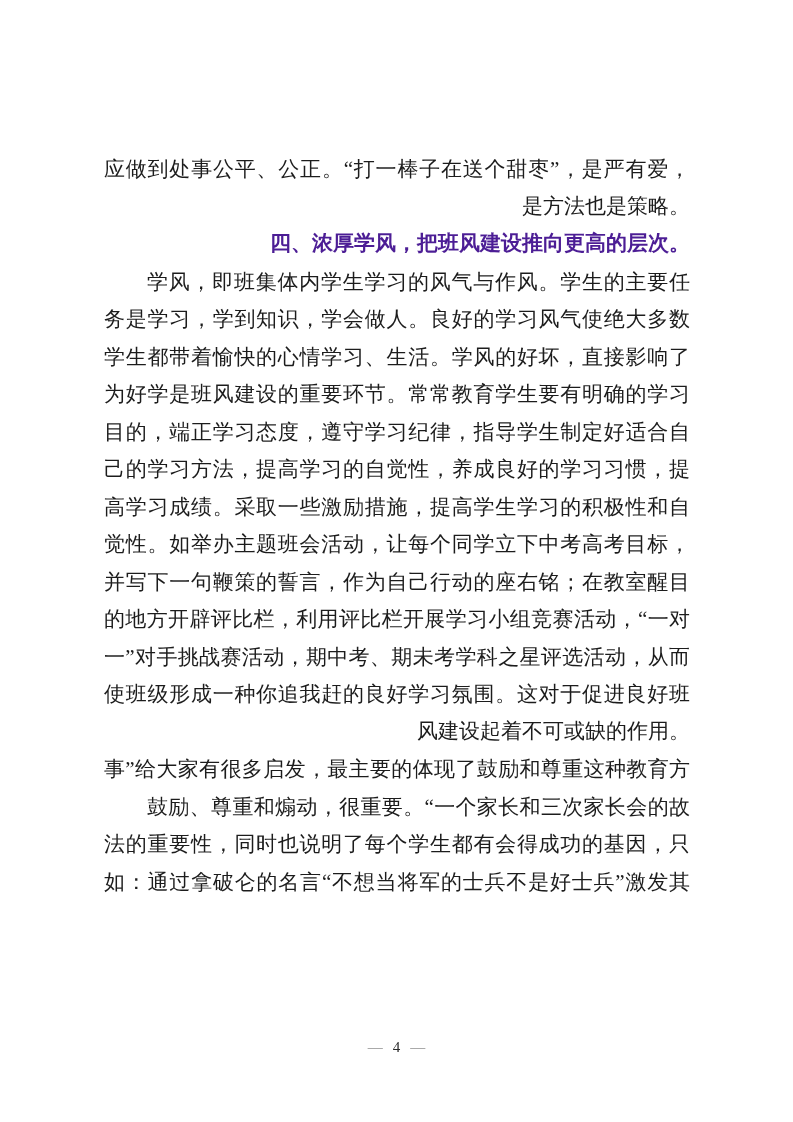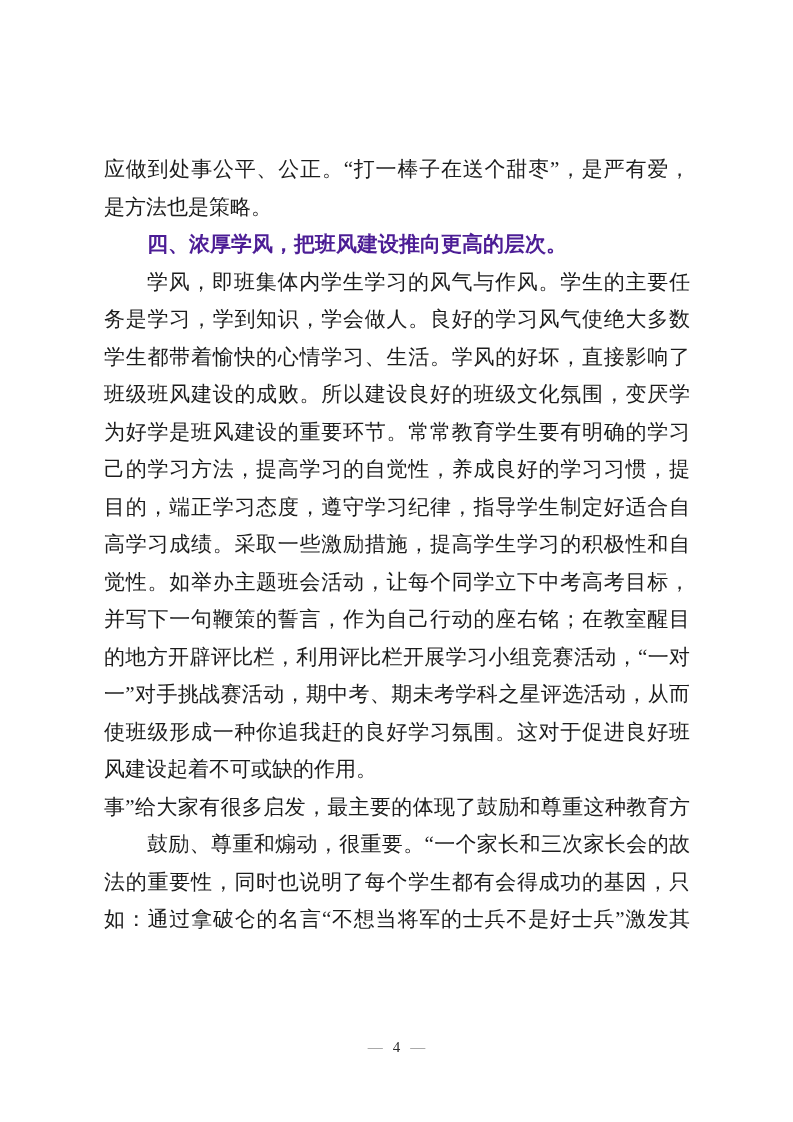--- a/index.html
+++ b/index.html
@@ -28,21 +28,22 @@
   .line {
     white-space: normal;
   }
   
   .line.full {
     text-align: justify;
     text-align-last: justify;
   }
   
   .line.left {
-    text-align: left;
+    text-align: right;
+    font-family: Liberation Mono, monospace;
   }
   
   .line.indent {
     text-indent: 43px;
   }
   .line.heading {
     font-weight: bold;
     color: #4c1d95;
   }
   .footer {
@@ -67,24 +68,23 @@
 <body>
 
 <div class="page">
   <div class="content">
     <div class="line full">应做到处事公平、公正。“打一棒子在送个甜枣”，是严有爱，</div>
     <div class="line left">是方法也是策略。</div>
     <div class="line left indent heading">四、浓厚学风，把班风建设推向更高的层次。</div>
     <div class="line full indent">学风，即班集体内学生学习的风气与作风。学生的主要任</div>
     <div class="line full">务是学习，学到知识，学会做人。良好的学习风气使绝大多数</div>
     <div class="line full">学生都带着愉快的心情学习、生活。学风的好坏，直接影响了</div>
-    <div class="line full">班级班风建设的成败。所以建设良好的班级文化氛围，变厌学</div>
     <div class="line full">为好学是班风建设的重要环节。常常教育学生要有明确的学习</div>
+    <div class="line full">目的，端正学习态度，遵守学习纪律，指导学生制定好适合自</div>
     <div class="line full">己的学习方法，提高学习的自觉性，养成良好的学习习惯，提</div>
-    <div class="line full">目的，端正学习态度，遵守学习纪律，指导学生制定好适合自</div>
     <div class="line full">高学习成绩。采取一些激励措施，提高学生学习的积极性和自</div>
     <div class="line full">觉性。如举办主题班会活动，让每个同学立下中考高考目标，</div>
     <div class="line full">并写下一句鞭策的誓言，作为自己行动的座右铭；在教室醒目</div>
     <div class="line full">的地方开辟评比栏，利用评比栏开展学习小组竞赛活动，“一对</div>
     <div class="line full">一”对手挑战赛活动，期中考、期未考学科之星评选活动，从而</div>
     <div class="line full">使班级形成一种你追我赶的良好学习氛围。这对于促进良好班</div>
     <div class="line left">风建设起着不可或缺的作用。</div>
     <div class="line full">事”给大家有很多启发，最主要的体现了鼓励和尊重这种教育方</div>
     <div class="line full indent">鼓励、尊重和煽动，很重要。“一个家长和三次家长会的故</div>
     <div class="line full">法的重要性，同时也说明了每个学生都有会得成功的基因，只</div>

